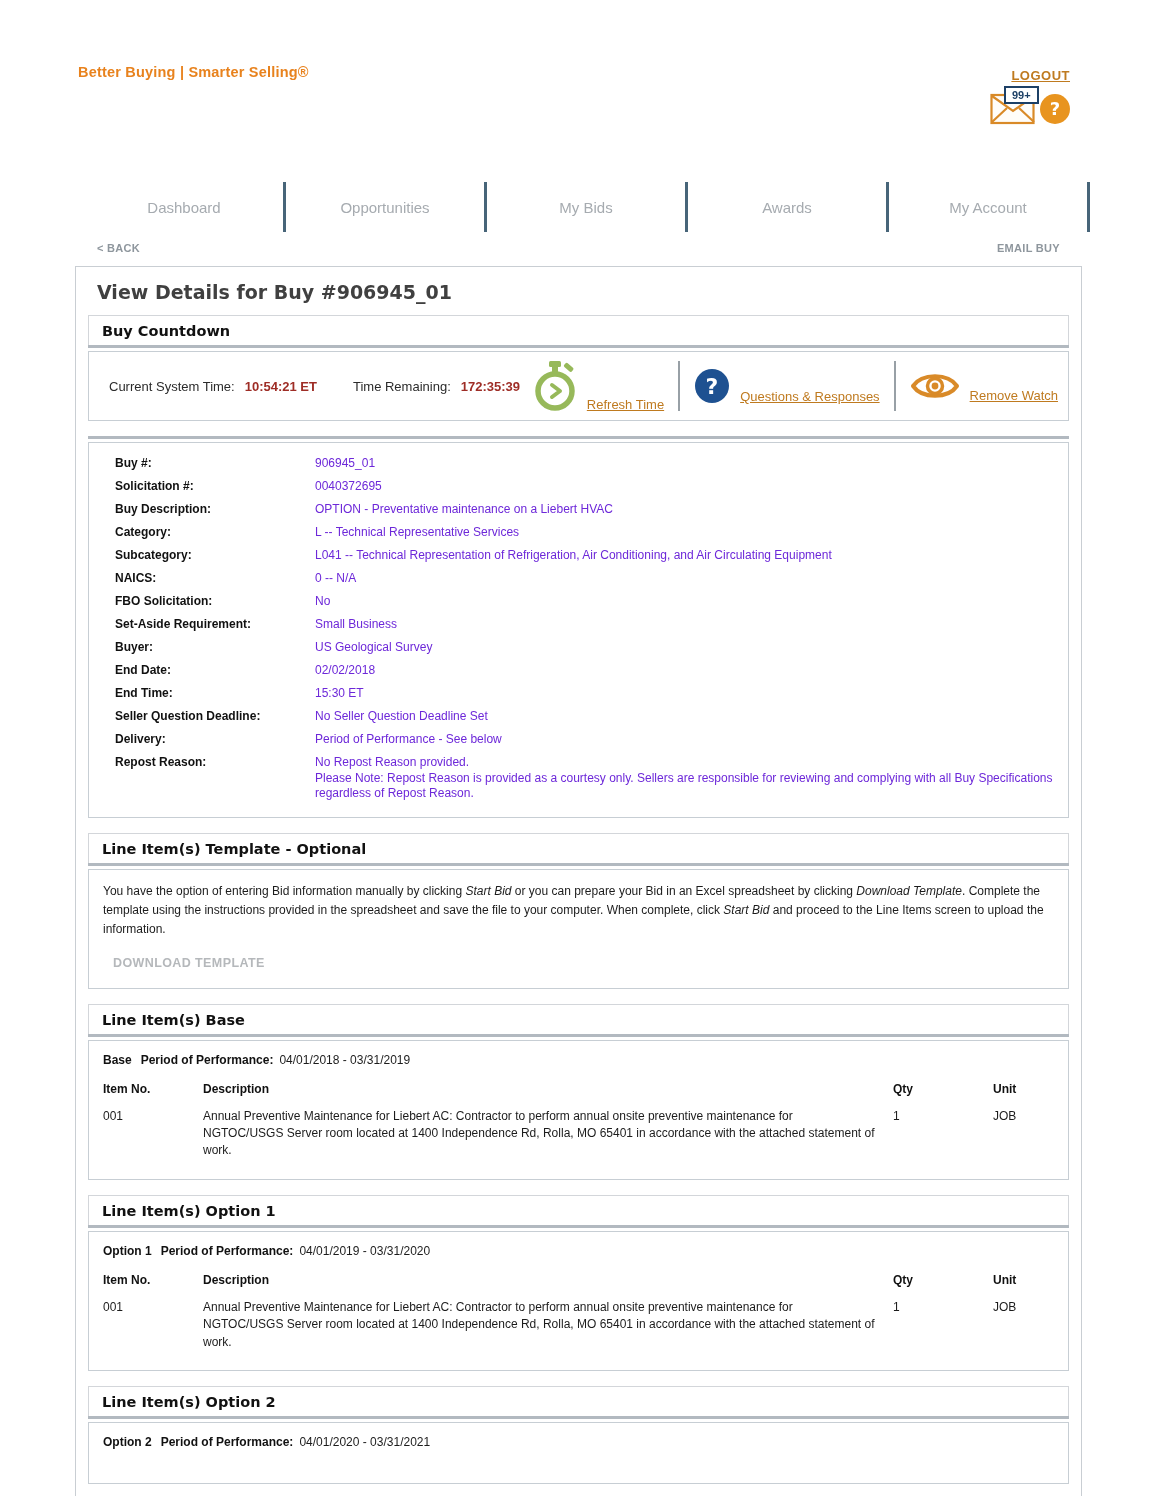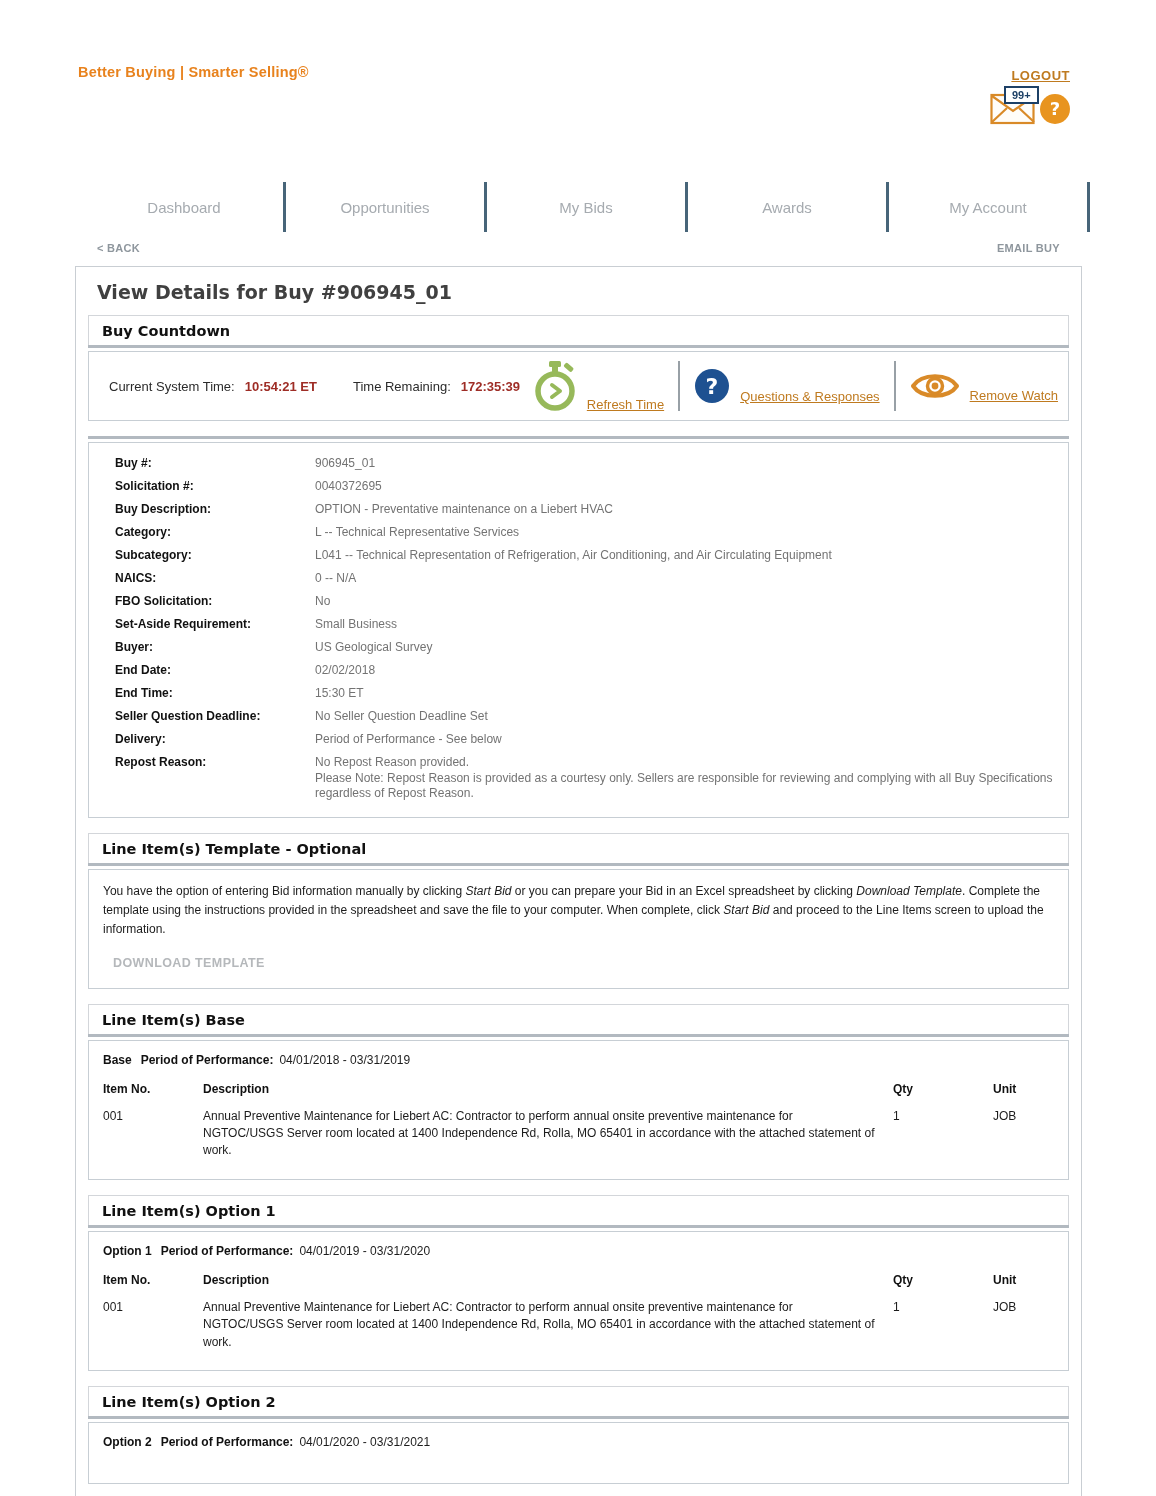--- a/index.html
+++ b/index.html
@@ -44,21 +44,21 @@
   .cd-pair{margin-left:10px;white-space:nowrap;}
   .cd-value{color:#9e2d26;font-weight:700;margin-left:10px;}
   .cd-links{margin-left:auto;display:flex;align-items:center;}
   .cd-group{display:flex;align-items:flex-end;gap:10px;white-space:nowrap;}
   .cd-divider{width:2px;height:50px;background:#98a0a6;margin:0 14px;flex-shrink:0;}
   .cd-link{color:#bf7a1f;font-size:13px;text-decoration:underline;}
   
   .g-body{padding:13px 14px 8px 26px;font-size:12px;}
   .g-row{display:flex;margin-bottom:7px;line-height:15px;}
   .g-label{width:200px;font-weight:700;flex-shrink:0;color:#111;}
-  .g-value{color:#737373;max-width:760px;}
+  .g-value{color:#6d28d9;max-width:760px;}
   .g-value div{margin-bottom:1px;}
   
   .tpl-body{padding:12px 14px 14px 14px;font-size:12px;}
   .tpl-para{line-height:1.6;color:#1c1c1c;margin:0;}
   .download{margin:16px 0 4px 10px;font-weight:700;color:#b5b8bb;font-size:12.5px;letter-spacing:.4px;}
   
   .li-body{padding:0 14px 19px 14px;font-size:12px;color:#1c1c1c;}
   .period-line{padding:12px 0 0 0;font-weight:700;color:#111;}
   .period-prefix{margin-right:9px;}
   .period-value{font-weight:400;margin-left:6px;color:#1c1c1c;}

